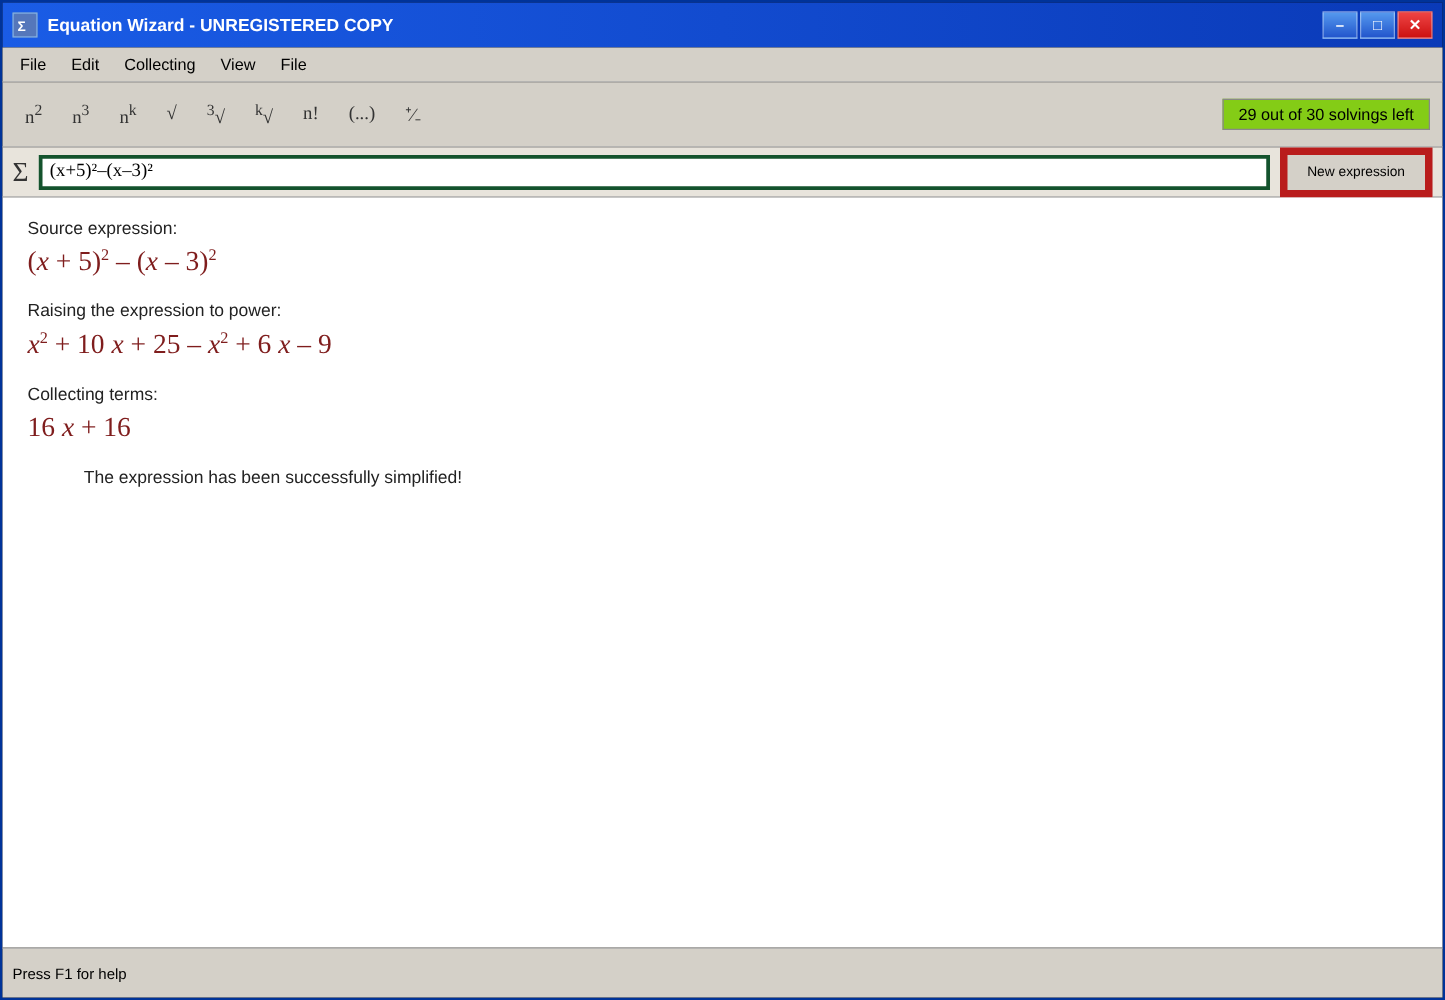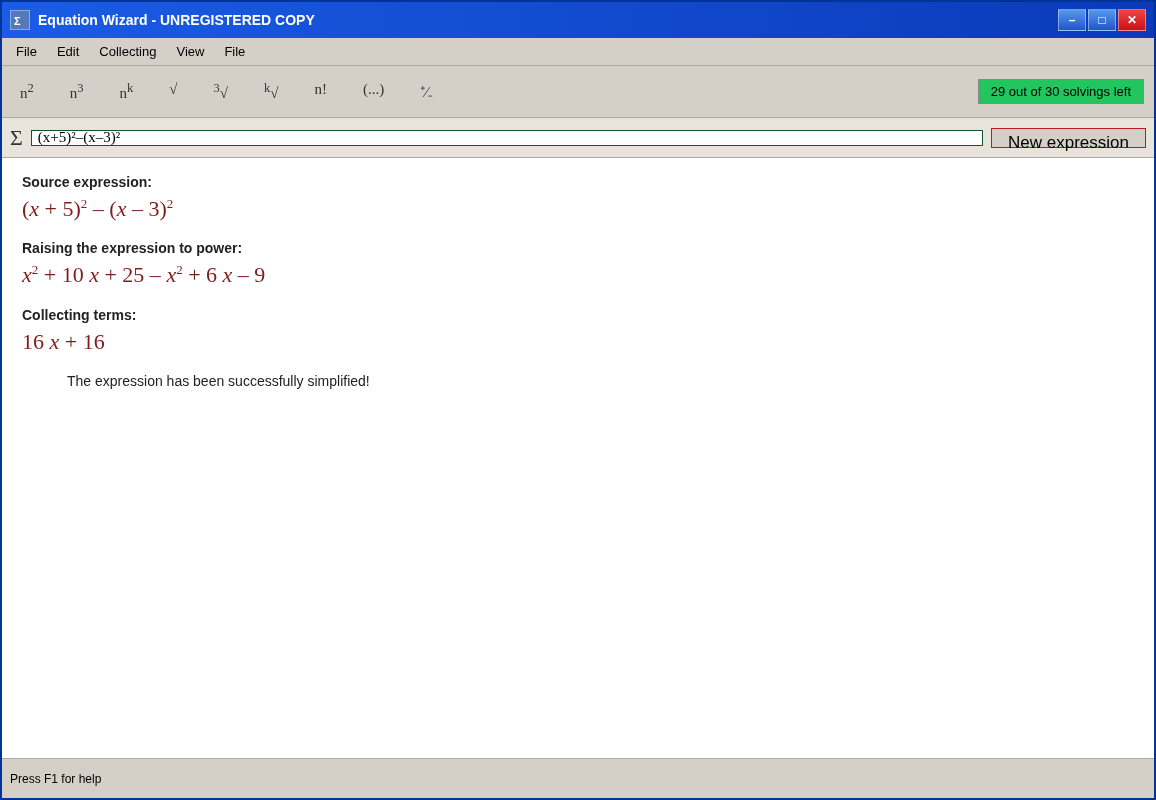--- a/index.html
+++ b/index.html
@@ -88,36 +88,36 @@
       display: flex;
       align-items: center;
       padding: 6px 10px;
       height: 52px;
       flex-shrink: 0;
       border-bottom: 1px solid #aaa;
       gap: 0;
     }
     .toolbar-buttons-left {
       display: flex;
-      align-items: flex-start;
-      gap: 20px;
+      align-items: center;
+      gap: 8px;
       flex: 1;
     }
     .toolbar-btn {
       padding: 4px 8px;
       background: #d4d0c8;
       border: none;
       cursor: pointer;
       font-size: 15px;
       color: #333;
       font-family: 'Times New Roman', serif;
     }
     .solvings-btn {
       padding: 4px 12px;
-      background: #22c55e;
+      background: #84cc16;
       border: 1px solid #888;
       cursor: pointer;
       font-size: 13px;
       color: #000;
       white-space: nowrap;
     }
     .input-area {
       background: #e8e4dc;
       display: flex;
       align-items: center;
@@ -127,49 +127,48 @@
       border-bottom: 1px solid #aaa;
       gap: 8px;
     }
     .sigma-symbol {
       font-size: 22px;
       font-family: 'Times New Roman', serif;
       color: #333;
     }
     .expression-input {
       flex: 1;
-      height: 16px;
-      border: 1px solid #14532d;
+      height: 28px;
+      border: 3px solid #14532d;
       background: white;
       padding: 2px 6px;
       font-size: 15px;
       font-family: 'Times New Roman', serif;
       outline: none;
     }
     .new-expr-btn {
       padding: 4px 16px;
       background: #d4d0c8;
-      border: 1px solid #b91c1c;
-      cursor: pointer;
-      font-size: 17px;
-      color: #000;
-      height: 20px;
+      border: 6px solid #b91c1c;
+      cursor: pointer;
+      font-size: 11px;
+      color: #000;
+      height: 40px;
       white-space: nowrap;
     }
     .content-area {
       background: white;
       flex: 1;
       padding: 16px 20px;
       overflow-y: auto;
     }
     .section-label {
       font-size: 14px;
       color: #222;
       margin-bottom: 6px;
-      font-weight: bold;
     }
     .math-display {
       font-family: 'Times New Roman', serif;
       font-size: 22px;
       color: #7f1d1d;
       margin-bottom: 18px;
       margin-top: 2px;
     }
     .math-display sup {
       font-size: 14px;

